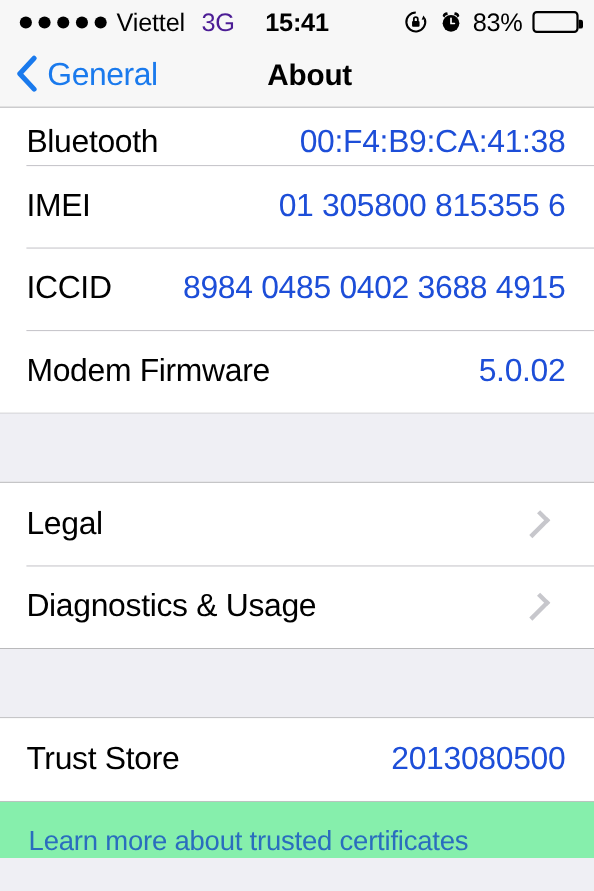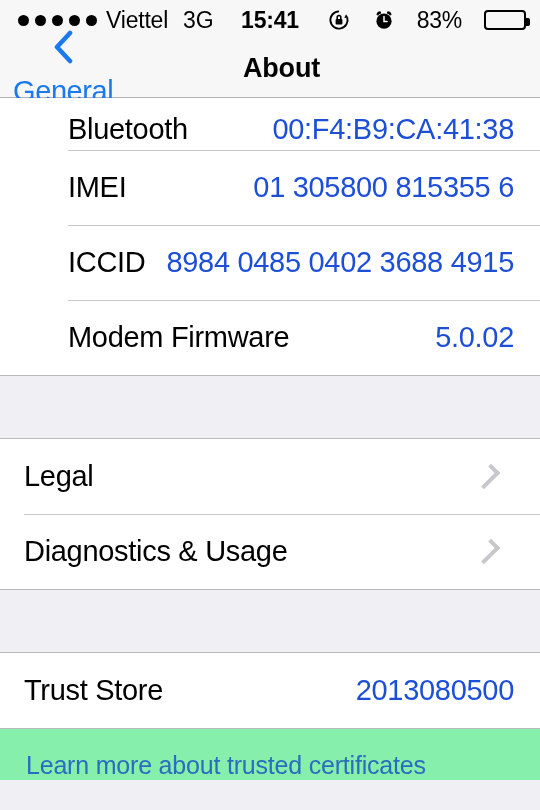--- a/index.html
+++ b/index.html
@@ -15,30 +15,30 @@
   
   .statusbar {
     position:relative; height:40px; width:100%;
     background:#f7f7f7;
     display:flex; align-items:center;
   }
   .sb-left { display:flex; align-items:center; padding-left:18px; gap:9px;justify-content:center; }
   .sig-dots { display:flex; gap:6px; align-items:center; }
   .sig-dots i { display:block; width:11px; height:11px; border-radius:50%; background:#000; }
   .carrier { font-size:23px; color:#000; letter-spacing:-0.2px; }
-  .netmode { font-size:23px; color:#000000; margin-left:6px; letter-spacing:-0.2px; }
+  .netmode { font-size:23px; color:#4c1d95; margin-left:6px; letter-spacing:-0.2px; }
   .sb-time {
     position:absolute; left:0; right:0; top:0; height:40px;
     display:flex; align-items:center; justify-content:center;
     font-size:23px; font-weight:bold; color:#000; letter-spacing:-0.2px;
     pointer-events:none;
   }
   .sb-right {
     position:absolute; right:14px; top:0; height:40px;
-    display:flex; align-items:center; gap:22px;
+    display:flex; align-items:center; gap:9px;
   }
   .pct { font-size:23px; color:#000; letter-spacing:-0.3px; }
   .battery {
     position:relative; width:42px; height:20px;
     border:2px solid #000; border-radius:4px; padding:2px;
   }
   .battery::after {
     content:""; position:absolute; right:-6px; top:6px;
     width:4px; height:8px; background:#000; border-radius:0 2px 2px 0;
   }
@@ -47,34 +47,34 @@
 
   
   .navbar {
     position:relative; height:58px; width:100%;
     background:#f7f7f7;
     border-bottom:1px solid #b2b2b2;
     display:flex; align-items:center;
   }
   .backbtn {
     display:flex; align-items:center; gap:8px;
-    padding-left:13px; cursor:pointer; background:none; border:none;flex-direction:column;
+    padding-left:13px; cursor:pointer; background:none; border:none;
   }
   .back-label { font-size:29px; color:#1a7aed; letter-spacing:-0.4px; }
   .nav-title {
     position:absolute; left:0; right:0;
     text-align:center; font-size:27px; font-weight:bold;
     color:#000; letter-spacing:-0.2px; pointer-events:none;margin-left:23px;
   }
 
   
   .content { position:relative; width:100%; height:712px; overflow:hidden; background:#efeff4; }
 
   .group { background:#fff; border-top:1px solid #b9b9bb; border-bottom:1px solid #b9b9bb; }
-  .group.clipped { border-top:none;padding-left:44px; }
+  .group.clipped { border-top:none; }
 
   .row {
     position:relative; display:flex; align-items:center;
     height:75px; padding:0 24px; background:#fff;
   }
   .row + .row::before {
     content:""; position:absolute; left:24px; right:0; top:0;
     height:1px; background:#c8c7cc;
   }
   .row.clipped-top { height:52px; align-items:flex-end; padding-bottom:4px; }

